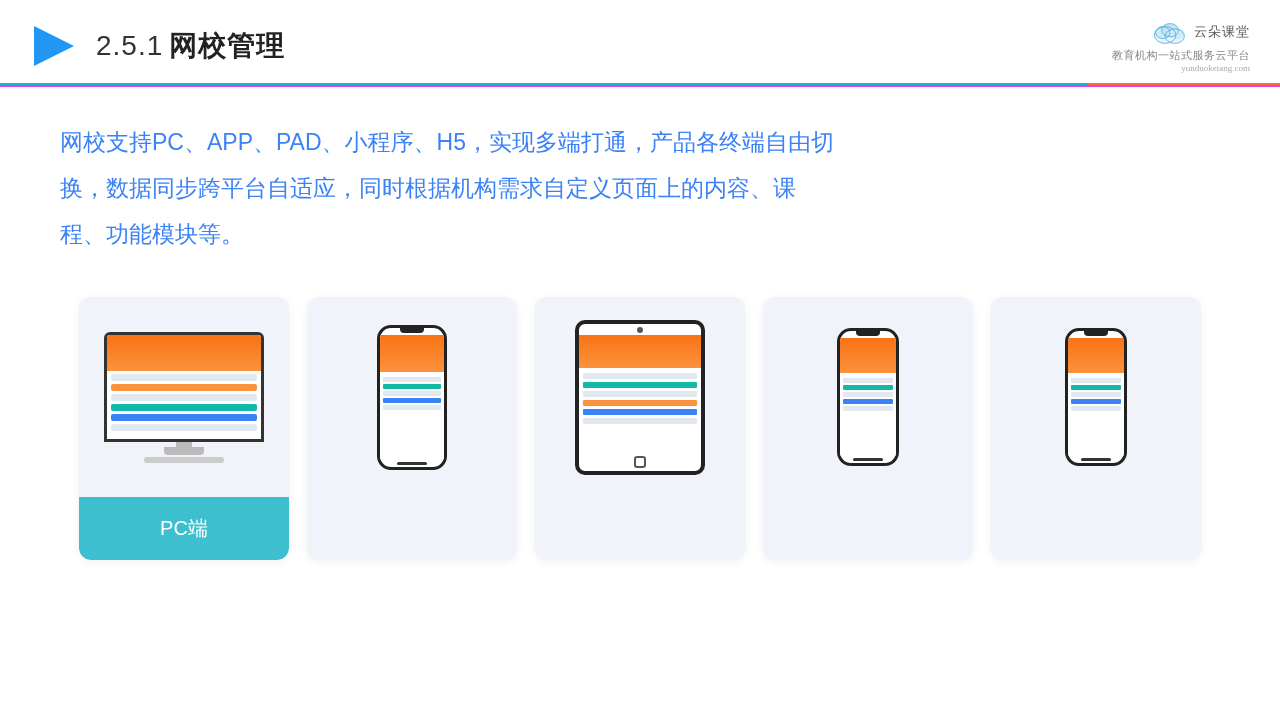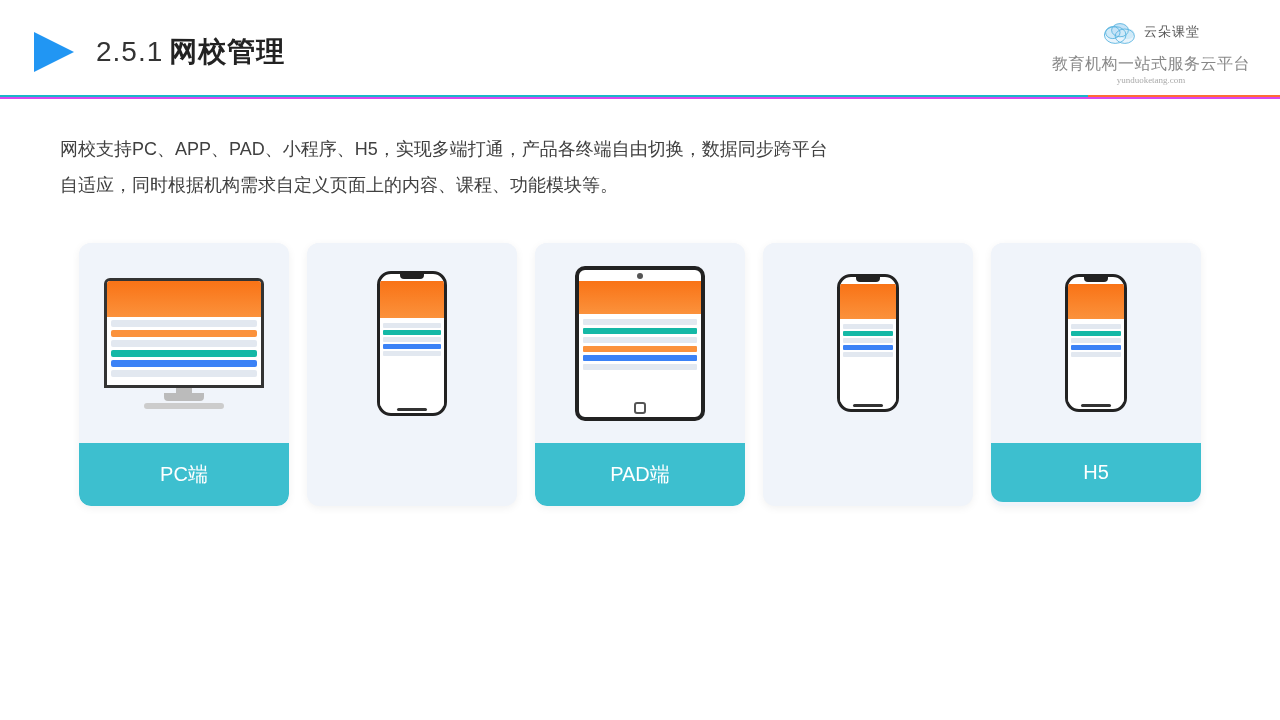--- a/index.html
+++ b/index.html
@@ -36,51 +36,51 @@
       letter-spacing: 1px;
     }
     .page-title-number {
       font-weight: 400;
       color: #333;
       margin-right: 6px;
     }
     .logo-area {
       display: flex;
       flex-direction: column;
-      align-items: center;
+      align-items: flex-end;
     }
     .logo-cloud {
       display: flex;
       align-items: center;
       gap: 6px;
     }
     .logo-text {
       font-size: 13px;
       color: #555;
       letter-spacing: 1px;
     }
     .logo-sub {
-      font-size: 16px;
+      font-size: 11px;
       color: #888;
       text-align: center;
-      margin-top: 8px;
+      margin-top: 2px;
       letter-spacing: 0.5px;
     }
     .logo-url {
       font-size: 9px;
       color: #aaa;
       text-align: center;
       font-family: Liberation Serif, serif;
     }
 
     
     .description {
       padding: 32px 60px 20px 60px;
-      font-size: 18px;
-      color: #404040;
+      font-size: 23px;
+      color: #3b82f6;
       line-height: 2;
       max-width: 900px;
     }
 
     
     .cards-container {
       display: flex;
       gap: 18px;
       padding: 20px 50px;
       justify-content: center;
@@ -389,21 +389,20 @@
             <div class="tablet-bar tablet-bar-teal"></div>
             <div class="tablet-bar"></div>
             <div class="tablet-bar tablet-bar-orange"></div>
             <div class="tablet-bar tablet-bar-blue"></div>
             <div class="tablet-bar"></div>
           </div>
         </div>
         <div class="tablet-home"></div>
       </div>
     </div>
-    <div class="card-label">PAD端</div>
   </div>
 
   <div class="card">
     <div class="card-image-area">
       <div class="device-phone-mini">
         <div class="phone-notch"></div>
         <div class="phone-screen">
           <div class="phone-screen-bars">
             <div class="phone-bar"></div>
             <div class="phone-bar phone-bar-teal"></div>
@@ -426,16 +425,15 @@
             <div class="phone-bar"></div>
             <div class="phone-bar phone-bar-teal"></div>
             <div class="phone-bar"></div>
             <div class="phone-bar phone-bar-blue"></div>
             <div class="phone-bar"></div>
           </div>
         </div>
         <div class="phone-home-indicator"></div>
       </div>
     </div>
-    <div class="card-label">H5</div>
   </div>
 
 </div>
 
 </body></html>

